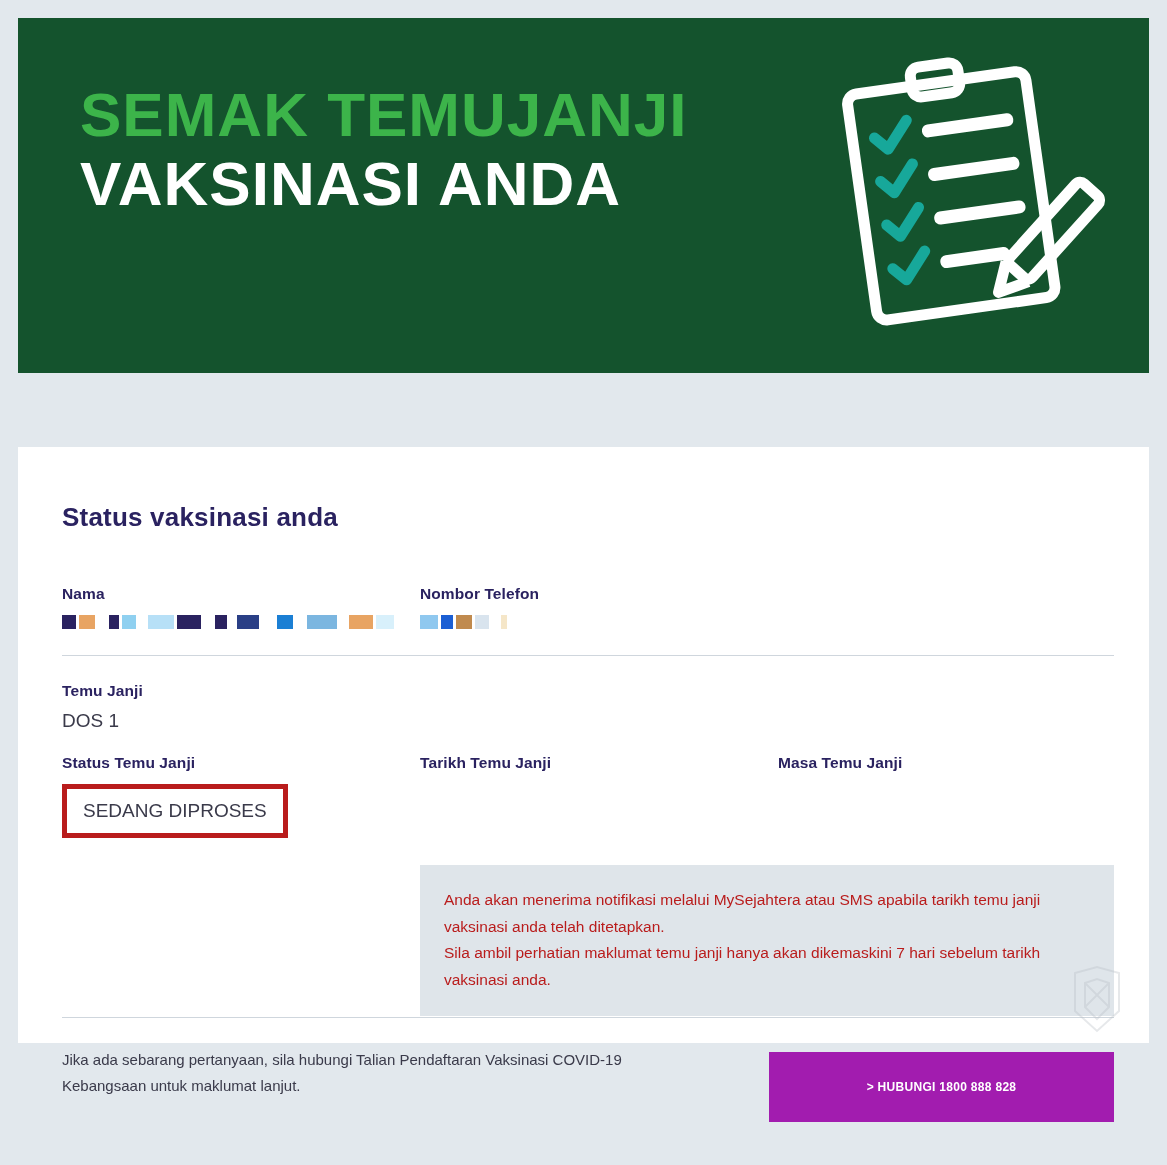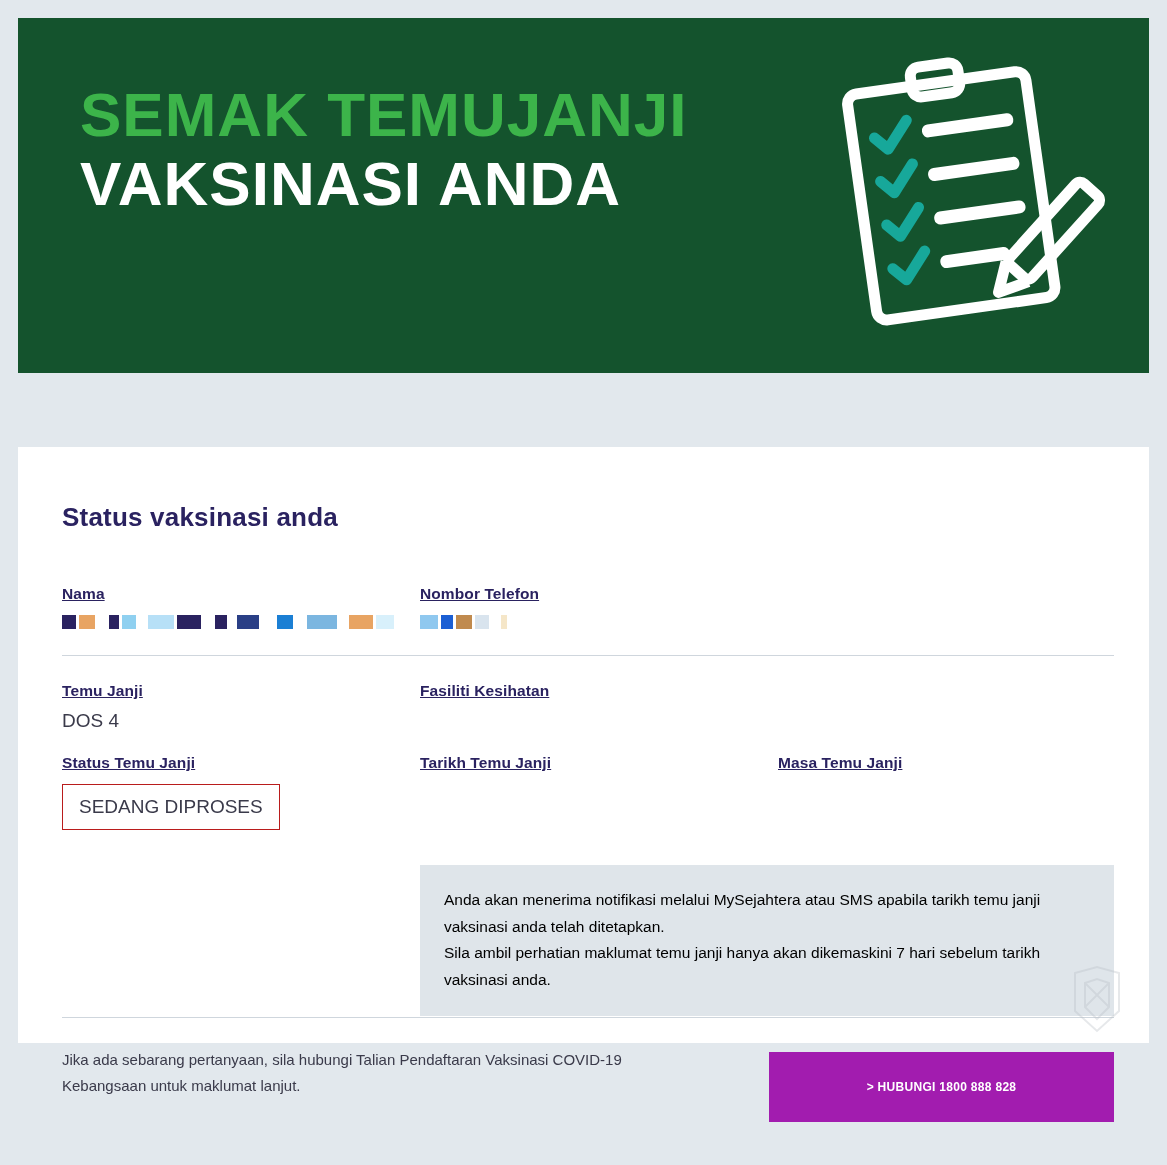--- a/index.html
+++ b/index.html
@@ -90,21 +90,20 @@
   }
   .col.c2 { width: 358px; }
   .col.c3 { width: 336px; }
 
   .field-label {
     font-size: 15.5px;
     font-weight: bold;
     color: #2a2260;
     letter-spacing: 0.1px;
     white-space: nowrap;
-    text-decoration: underline;
   }
   .field-value {
     font-size: 19px;
     color: #3a3a4a;
     margin-top: 10px;
     min-height: 22px;
   }
 
   
   .redact {
@@ -123,36 +122,36 @@
     width: 1052px;
     height: 1px;
     background: #cfd6dd;
     margin: 26px 0 0 0;
   }
 
   .status-box {
     display: inline-block;
     margin-top: 12px;
     padding: 11px 16px;
-    border: 1px solid #b91c1c;
+    border: 5px solid #b91c1c;
     font-size: 19px;
     color: #3a3a4a;
     background: #ffffff;
   }
 
   .notice {
     position: absolute;
     left: 402px;
     top: 418px;
     width: 694px;
     background: #dfe5ea;
     padding: 22px 24px;
     font-size: 15.5px;
     line-height: 1.72;
-    color: #000000;
+    color: #b91c1c;
   }
 
   .footer-hr {
     position: absolute;
     left: 44px;
     top: 570px;
     width: 1052px;
     height: 1px;
     background: #cfd6dd;
   }
@@ -271,24 +270,23 @@
               <span style="width: 6px; background: rgb(245, 230, 200);"></span>
             </div>
         </div>
       </div>
 
       <div class="hr"></div>
 
       <div class="row" style="margin-top:26px;">
         <div class="col">
           <div class="field-label">Temu Janji</div>
-          <div class="field-value">DOS 4</div>
+          <div class="field-value">DOS 1</div>
         </div>
         <div class="col c2">
-          <div class="field-label">Fasiliti Kesihatan</div>
           <div class="field-value"></div>
         </div>
         <div class="col c3">
           <div class="field-value"></div>
         </div>
       </div>
 
       <div class="row" style="margin-top:22px;">
         <div class="col">
           <div class="field-label">Status Temu Janji</div>

